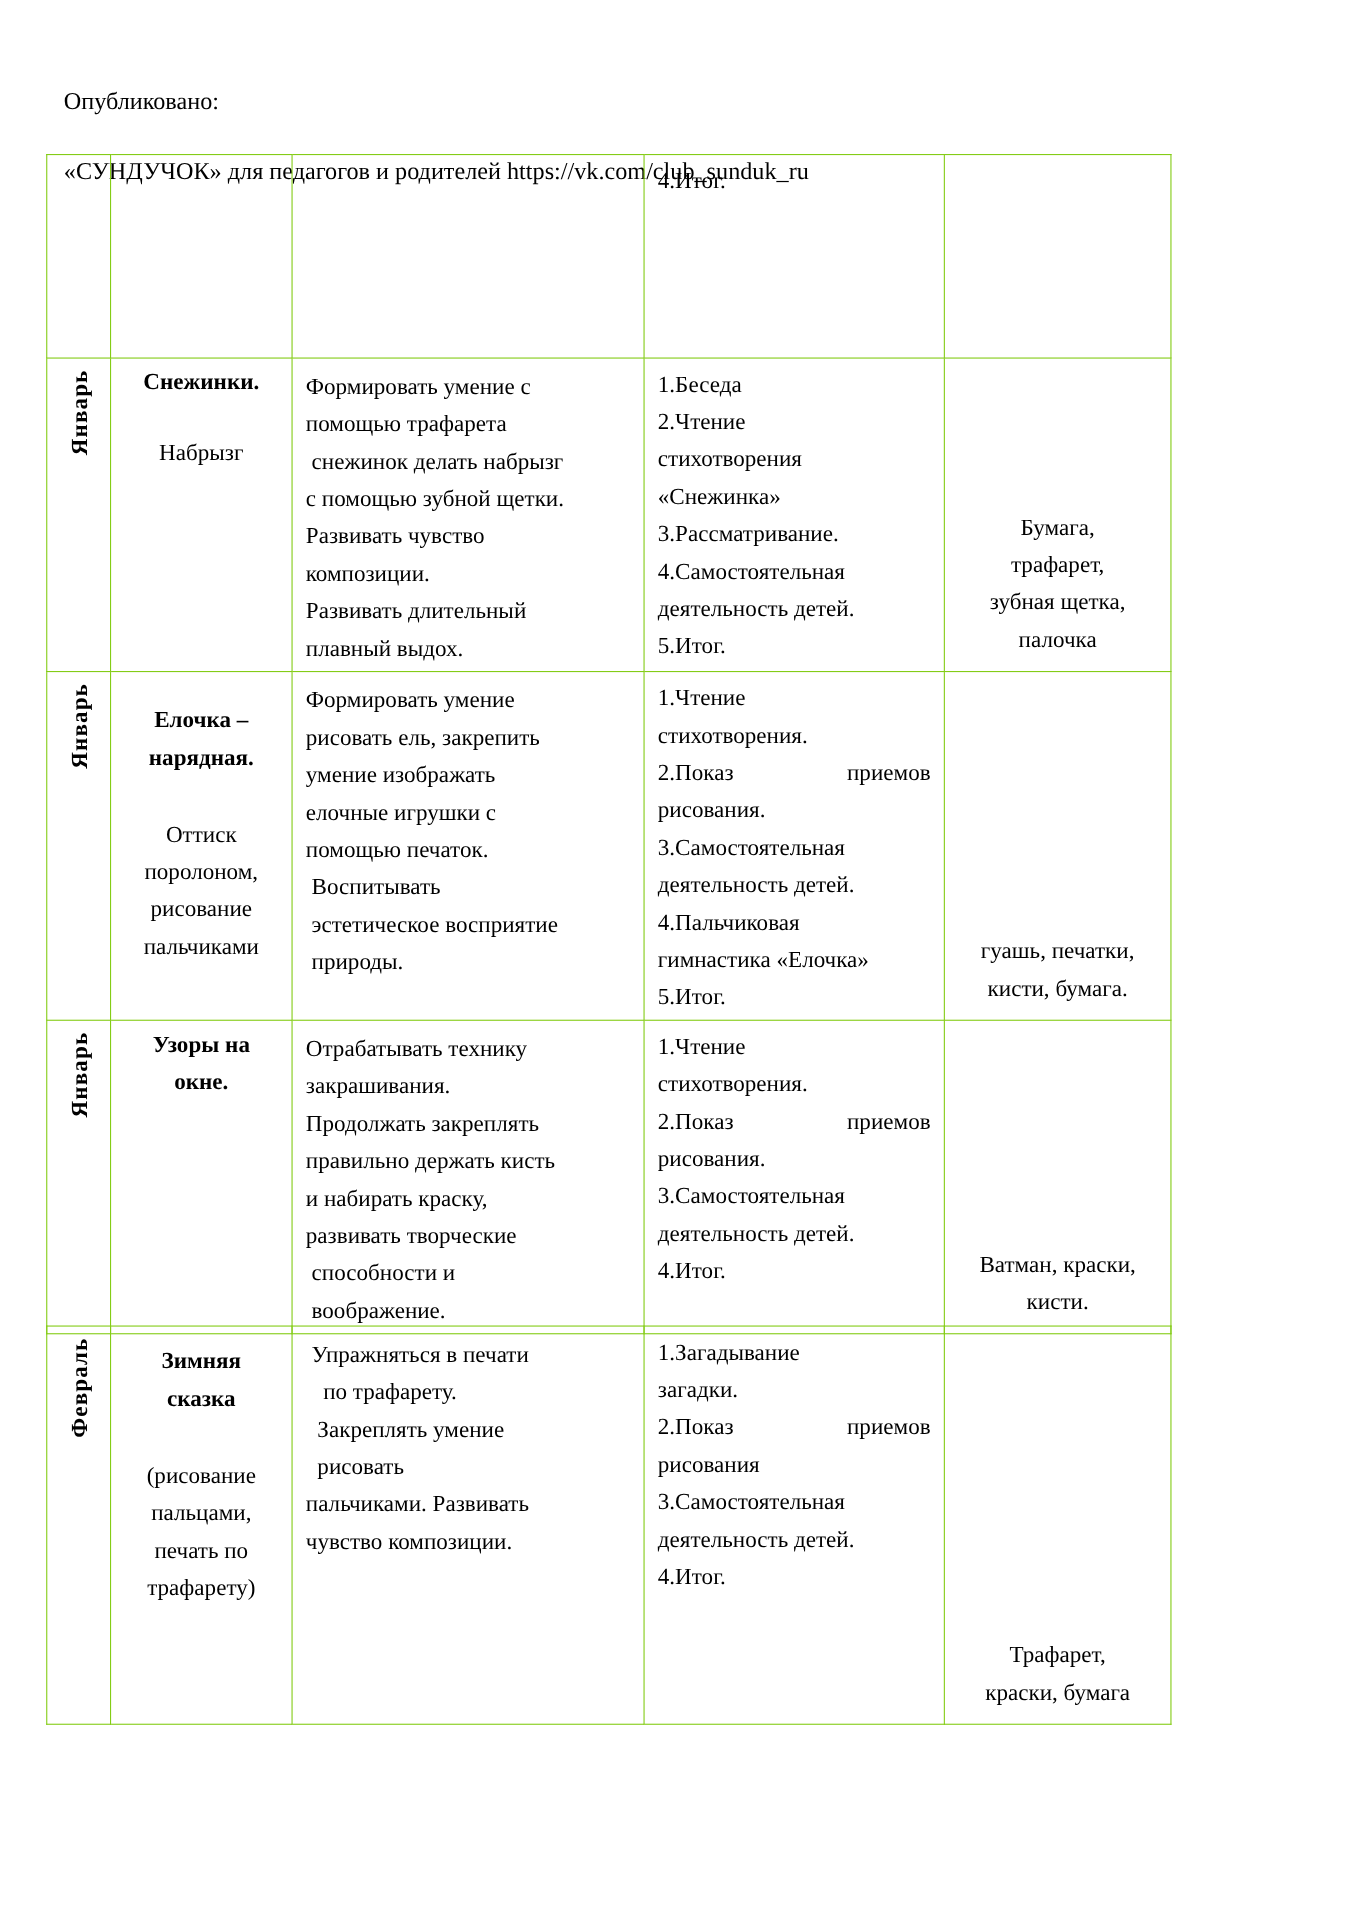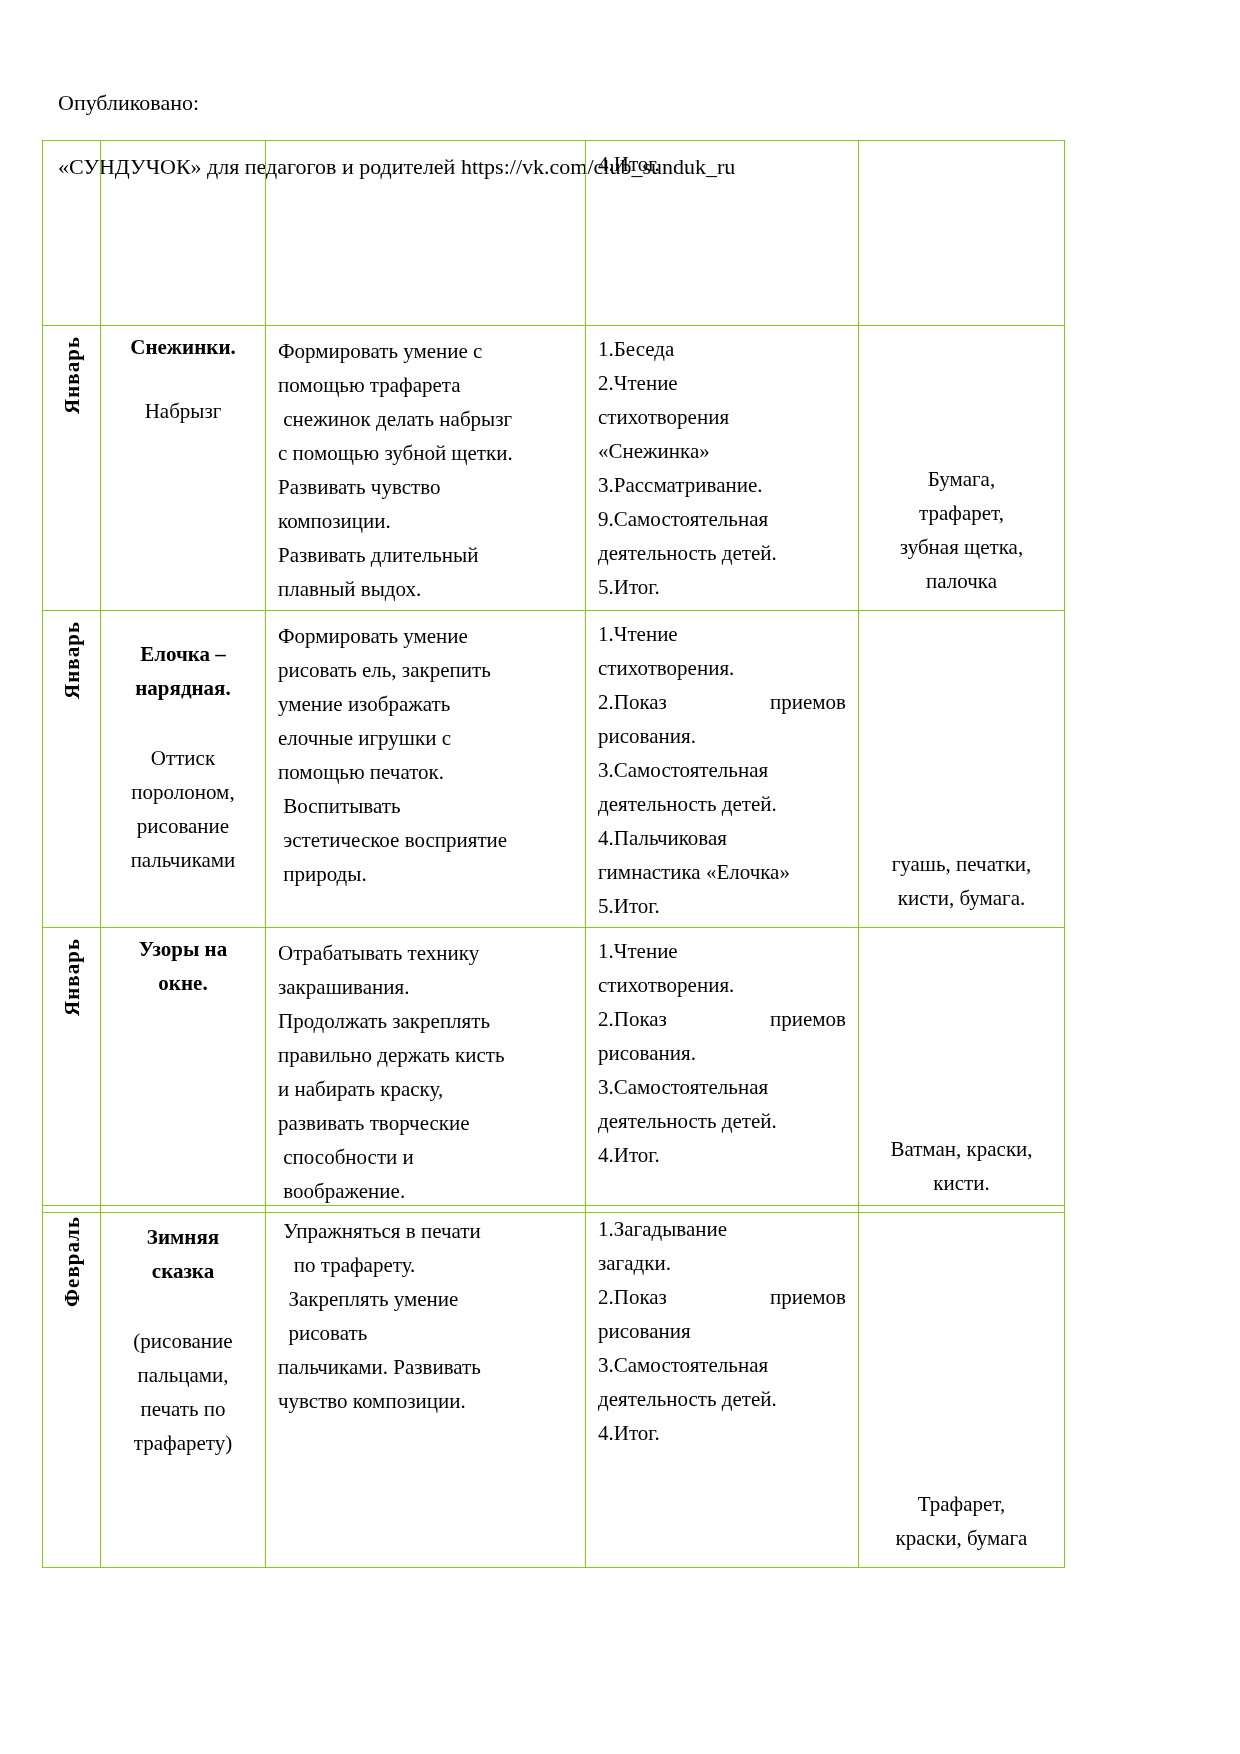--- a/index.html
+++ b/index.html
@@ -3,21 +3,21 @@
 <meta charset="utf-8">
 <style>
   * { box-sizing: border-box; }
   html,body { margin:0; padding:0; }
   body {
     width:1240px; height:1754px; background:#ffffff; color:#000;
     font-family:"Liberation Serif","DejaVu Serif",serif;
     position:relative;
   }
   .header {
-    position:absolute; left:58px; top:55px;
+    position:absolute; left:58px; top:44px;
     font-size:22px; line-height:32px; white-space:pre-line;
   }
   table {
     border-collapse:collapse; table-layout:fixed;
     position:absolute; left:42px; width:1022px;
   }
   #table1 { top:140px; }
   #table2 { top:1205px; }
   td {
     border:1px solid #84cc16; vertical-align:top;
@@ -115,21 +115,21 @@
 Развивать длительный
 плавный выдох.</div>
     </td>
     <td class="steps-cell">
       <div class="steps">
         <div class="step">1.Беседа</div>
         <div class="step">2.Чтение
 стихотворения
 «Снежинка»</div>
         <div class="step">3.Рассматривание.</div>
-        <div class="step">9.Самостоятельная
+        <div class="step">4.Самостоятельная
 деятельность детей.</div>
         <div class="step">5.Итог.</div>
       </div>
     </td>
     <td class="materials-cell">
       <div class="materials">Бумага,
 трафарет,
 зубная щетка,
 палочка</div>
     </td>

